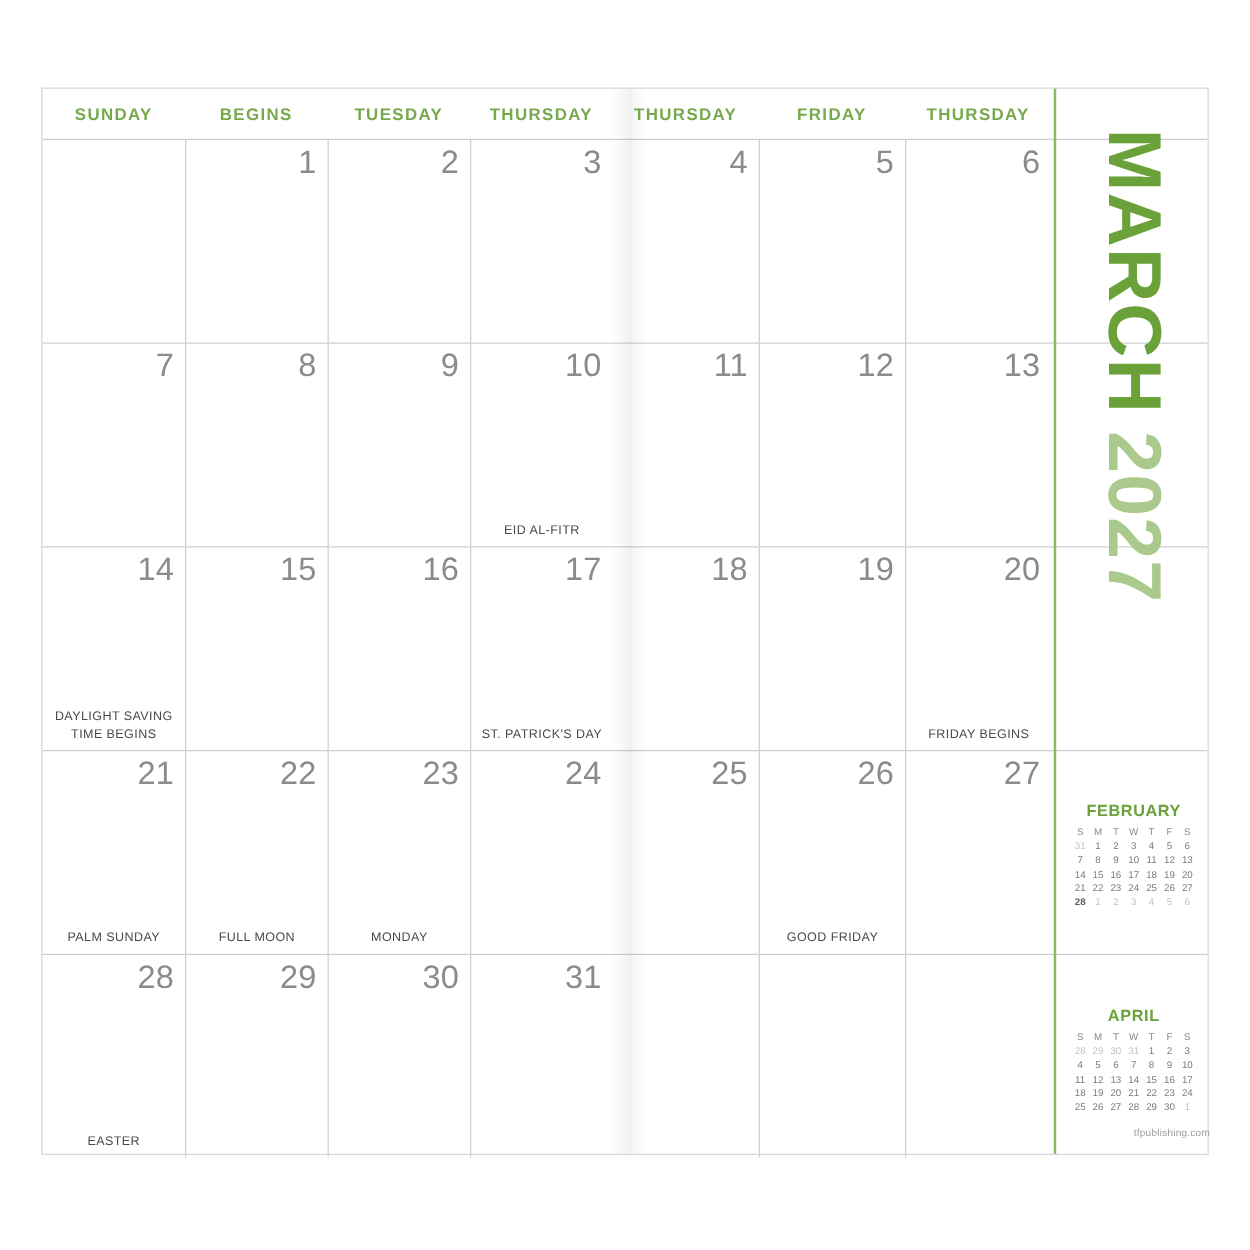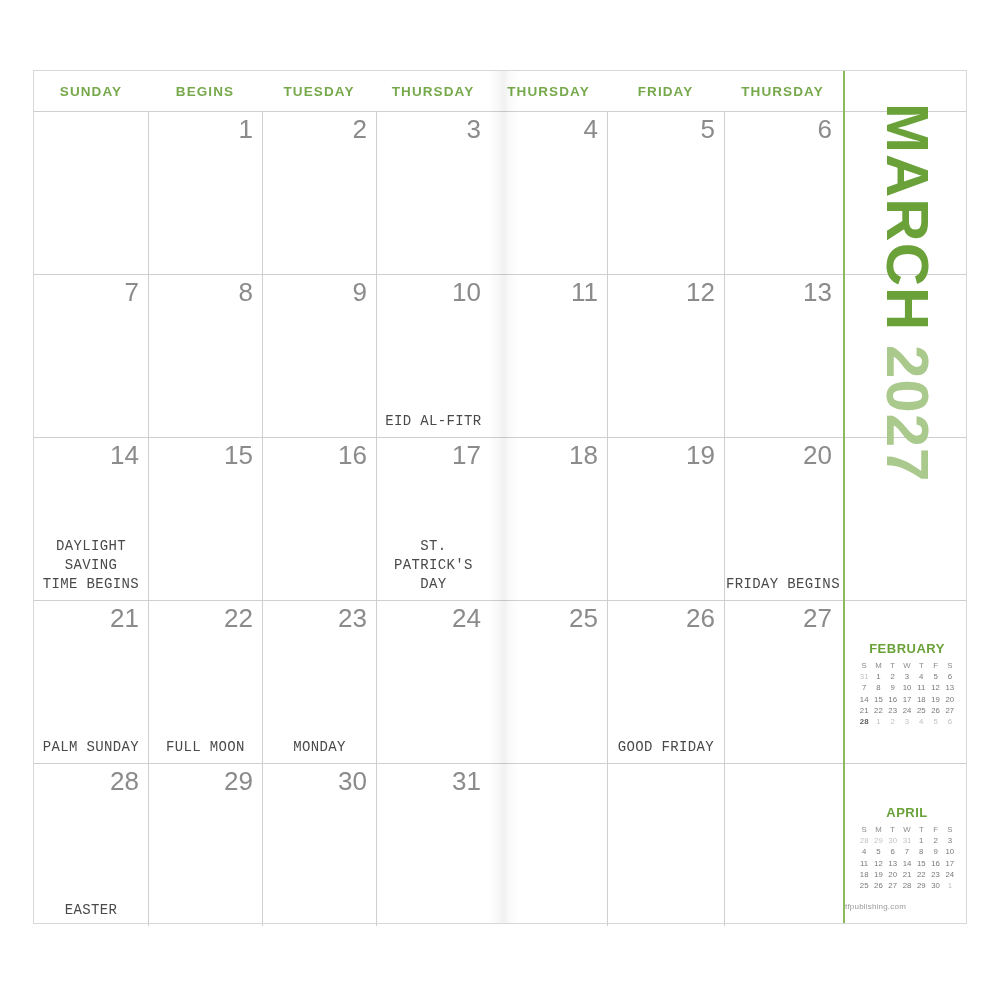--- a/index.html
+++ b/index.html
@@ -95,25 +95,24 @@
     color: #8b8b8b;
     font-weight: 400;
     line-height: 1;
   }
   .event {
     position: absolute;
     bottom: 6px;
     left: 0;
     right: 0;
     text-align: center;
-    font-size: 14px;
+    font-size: 10px;
     letter-spacing: 0.35px;
     color: #4a4a4a;
     line-height: 1.35;
-    font-family: Liberation Mono, monospace;
   }
 
   
   .banner {
     position: absolute;
     right: 0;
     top: 0;
     width: 123px;
     height: 100%;
     border-left: 2px solid #8cb85f;
@@ -180,21 +179,21 @@
   .mini td.bold { font-weight: 700; color: #5f5f5f; }
 
   .mini-feb { top: 570px; }
   .mini-apr { top: 734px; }
 
   .site {
     position: absolute;
     left: 0;
     width: 123px;
     bottom: 12px;
-    text-align: left;
+    text-align: right;
     font-size: 8px;
     color: #9a9a9a;
     letter-spacing: 0.2px;
   }
 </style>
 </head>
 <body>
 
 <div id="page">
   <div class="spread">

